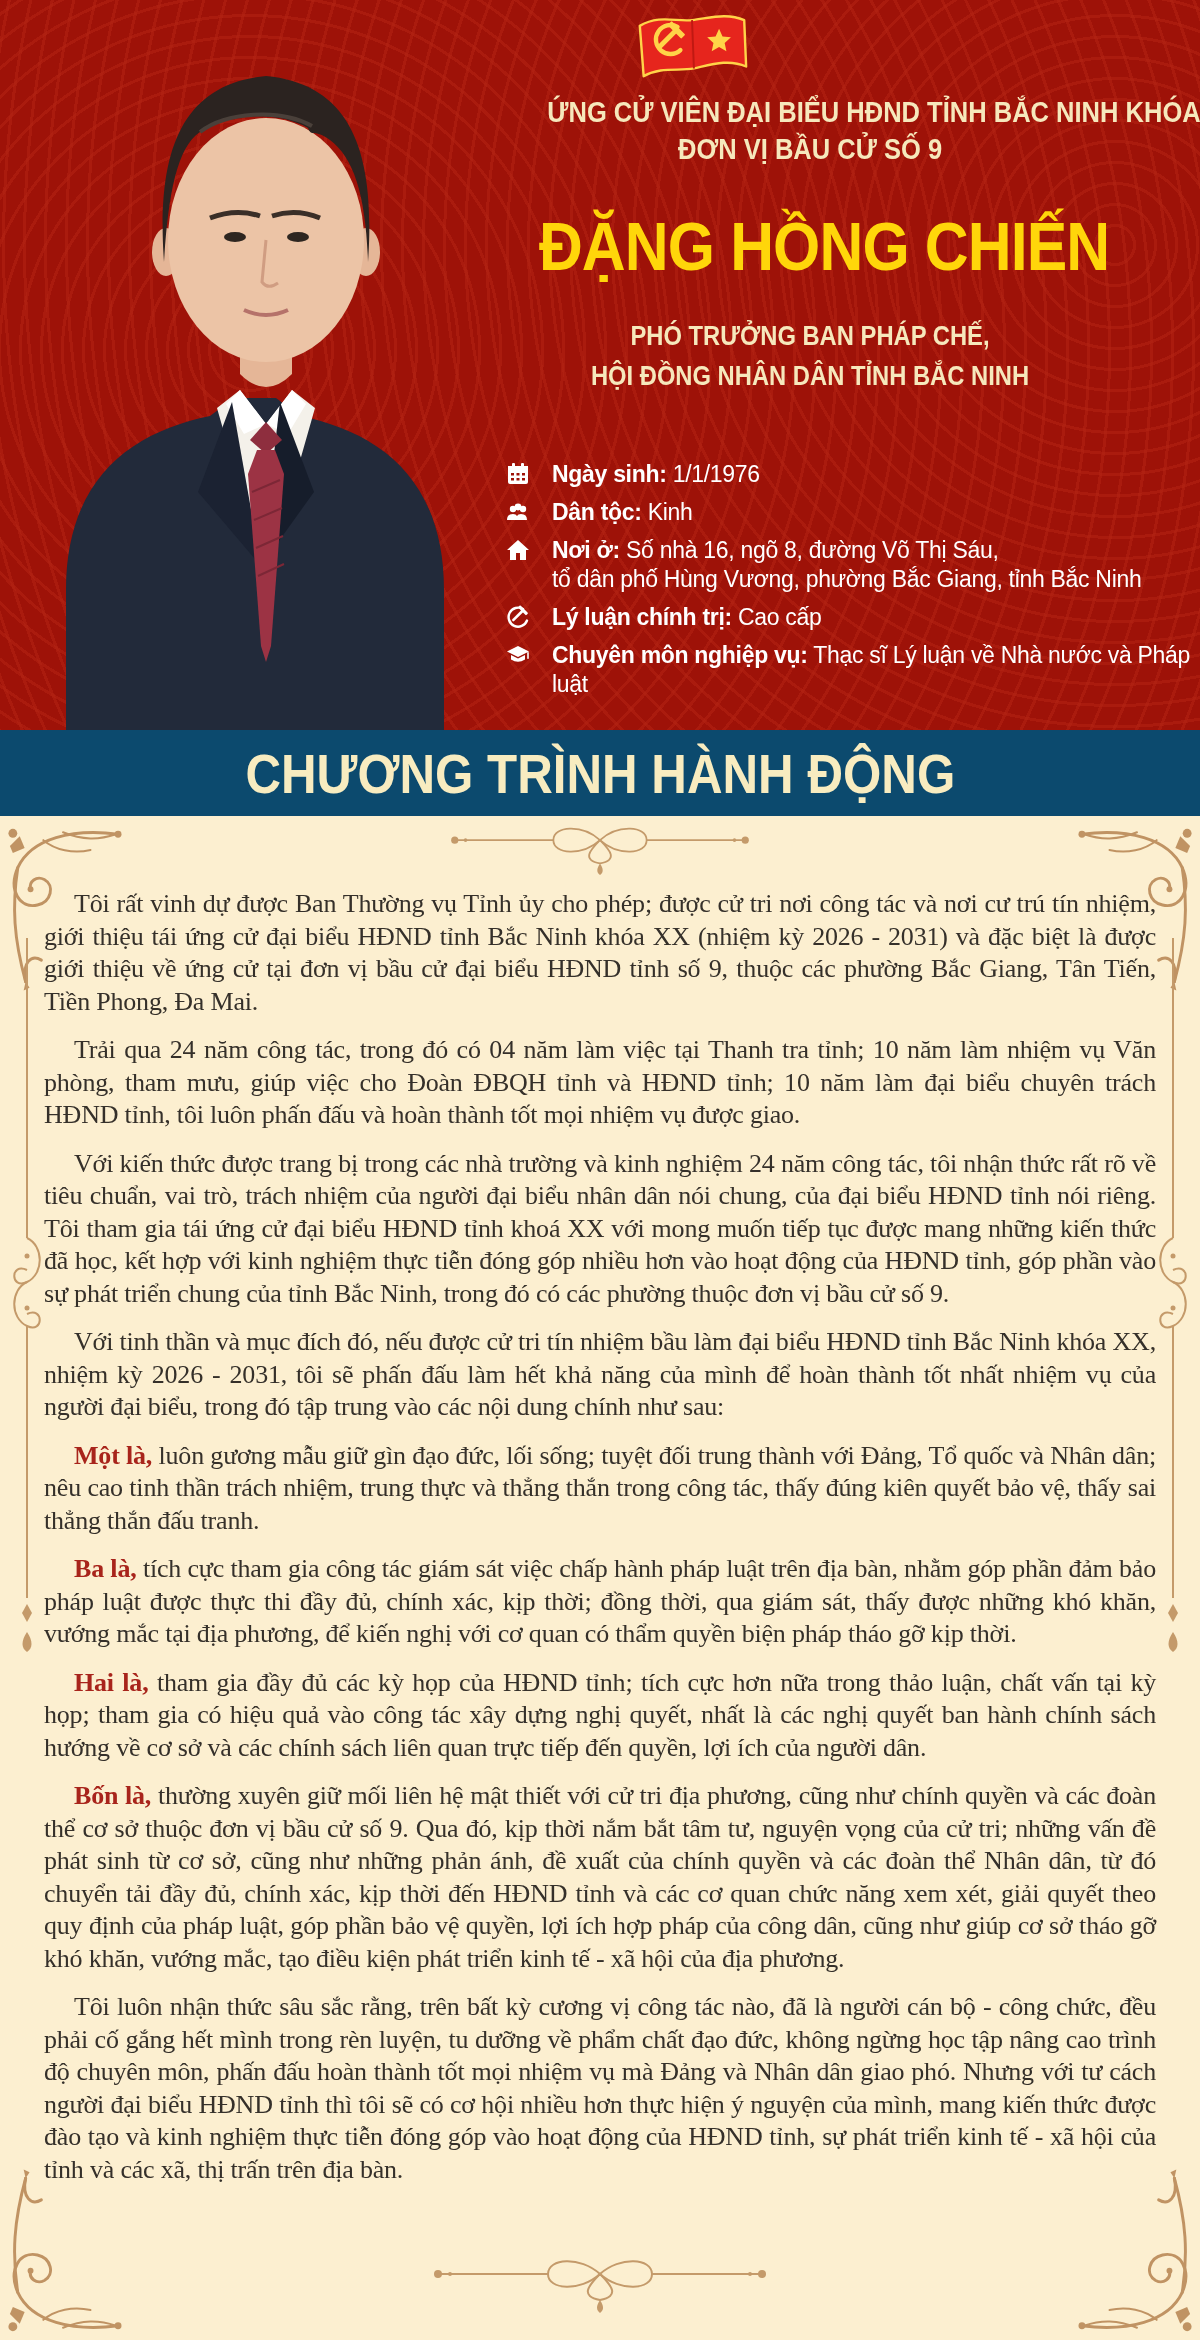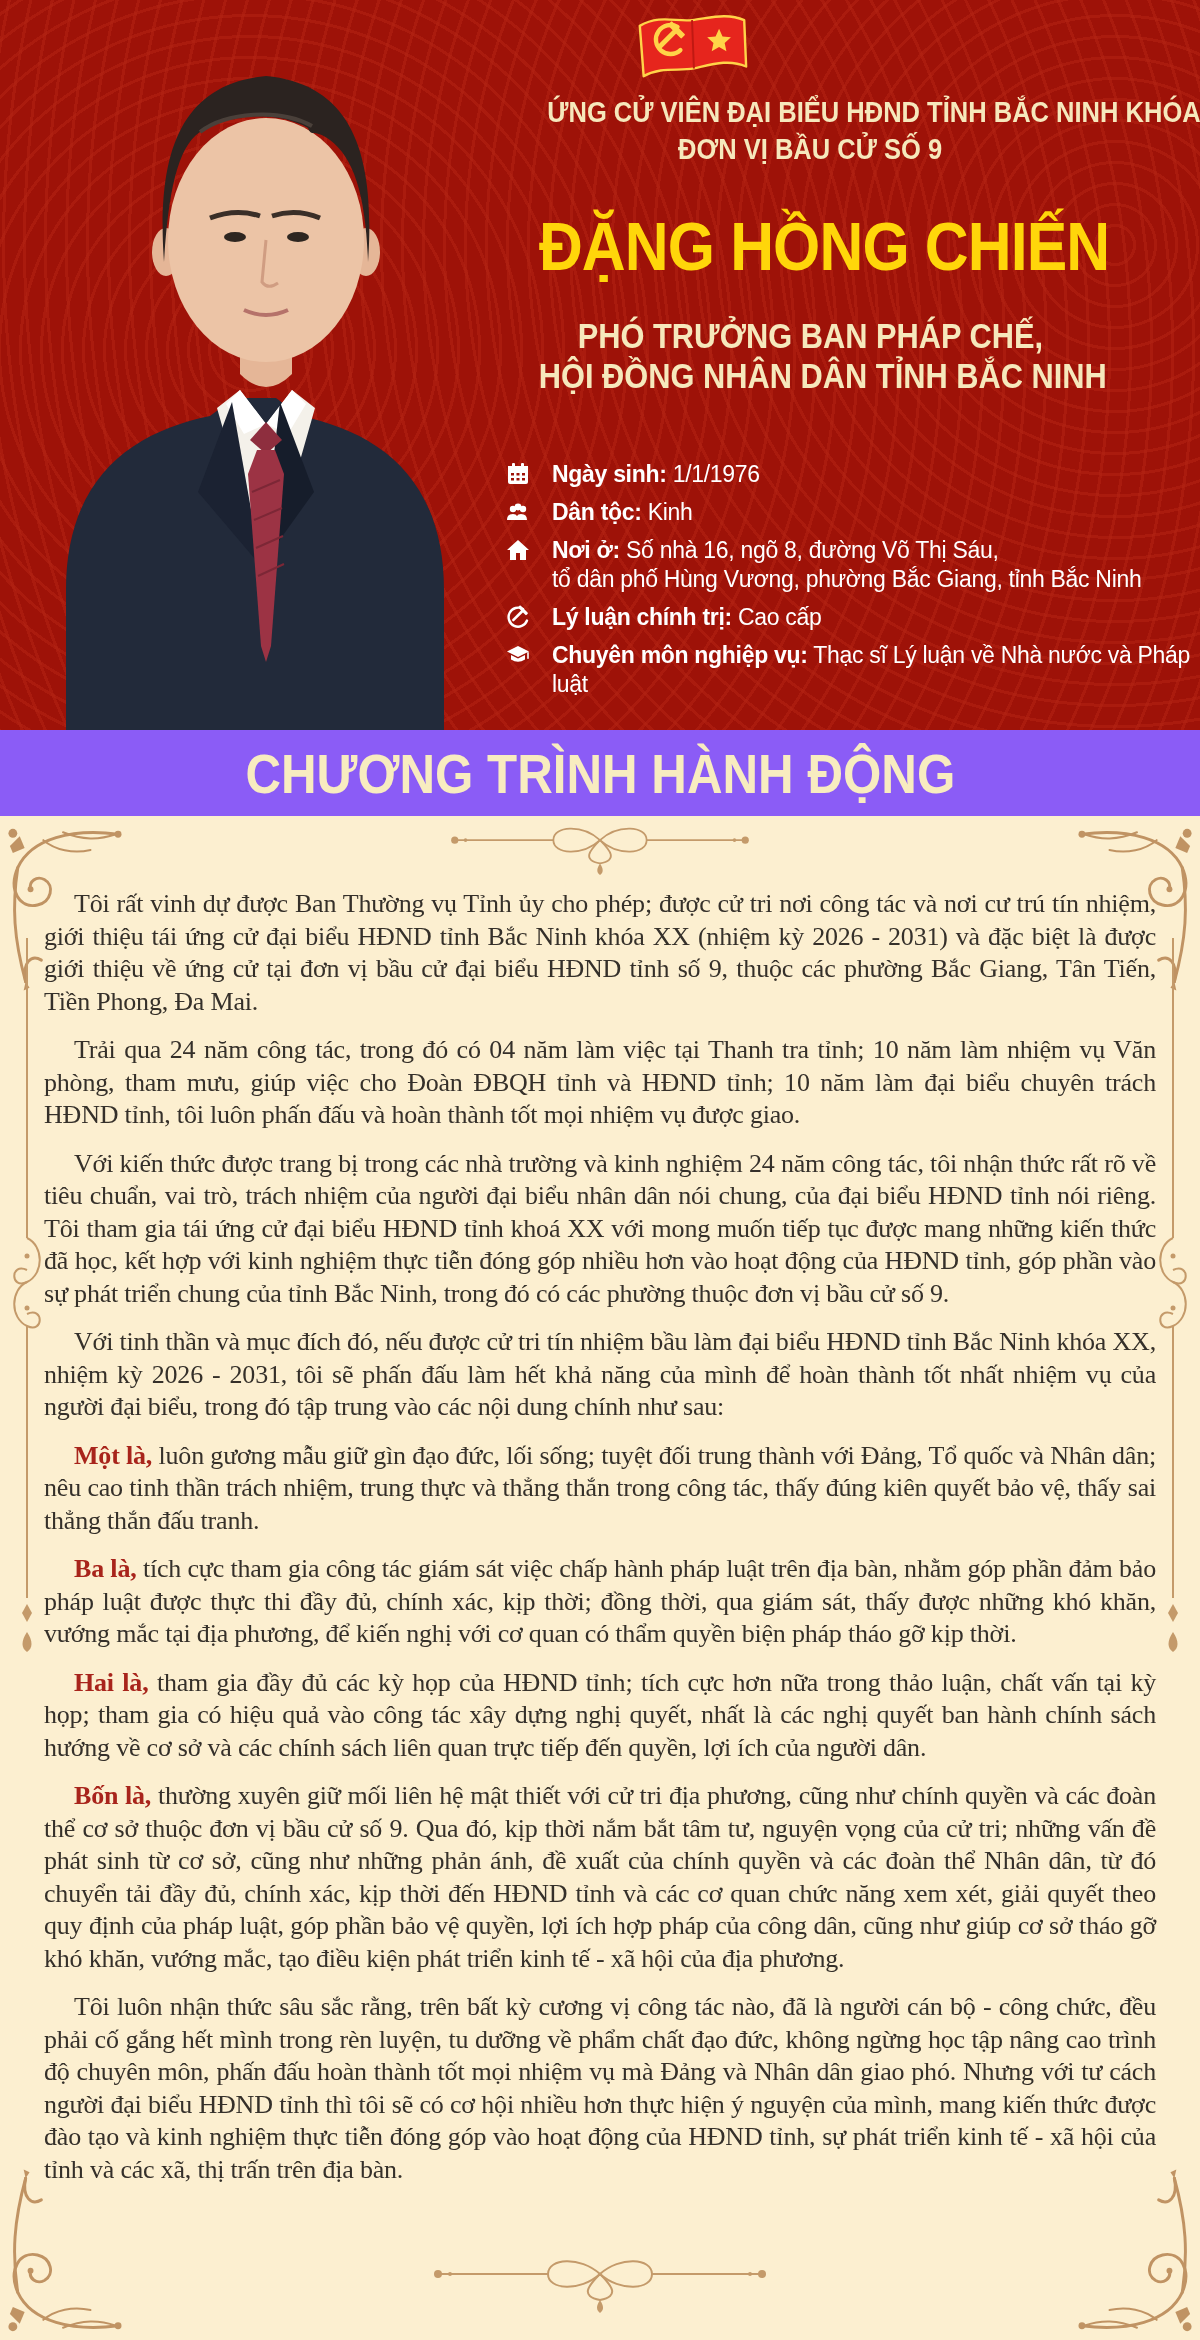--- a/index.html
+++ b/index.html
@@ -14,30 +14,30 @@
       repeating-radial-gradient(circle at 1115px 245px, rgba(228,76,46,0) 0 18px, rgba(228,76,46,.55) 18px 21px);
     opacity:.30;}
   .photo{position:absolute;left:14px;top:0;width:482px;height:730px;}
   .flag{position:absolute;left:634px;top:10px;width:116px;height:84px;}
   .title-block{position:absolute;left:500px;top:94px;width:620px;text-align:center;color:#f6e8bc;}
   .title-line{font-weight:700;font-size:29px;line-height:37px;white-space:nowrap;}
   .cond{display:inline-block;transform:scaleX(.88);transform-origin:50% 50%;white-space:nowrap;}
   .name-block{position:absolute;left:500px;top:208px;width:620px;text-align:left;color:#ffd60a;}
   .name-block .nm{font-weight:700;font-size:69px;line-height:78px;letter-spacing:-1px;}
   .pos-block{position:absolute;left:500px;top:316px;width:620px;text-align:center;color:#f6e8bc;}
-  .pos-line{font-weight:700;font-size:35px;line-height:40px;}
+  .pos-line{font-weight:700;font-size:27px;line-height:40px;}
   .info{position:absolute;left:506px;top:460px;width:690px;color:#ffffff;}
   .info-row{display:flex;gap:22px;margin-bottom:9px;font-size:23px;line-height:29px;}
   .info-icon{flex:0 0 24px;width:24px;height:24px;margin-top:2px;}
   .info-text{letter-spacing:-.3px;}
   .info-label{font-weight:700;}
   .info-value{white-space:pre-line;}
 
   
-  .band{position:absolute;left:0;top:730px;width:1200px;height:86px;background:#8b5cf6;
+  .band{position:absolute;left:0;top:730px;width:1200px;height:86px;background:#0c4a6e;
         display:flex;align-items:center;justify-content:center;}
   .band-title{color:#f8ecc0;font-weight:700;font-size:56px;letter-spacing:0;}
 
   
   .body-section{position:absolute;left:0;top:816px;width:1200px;height:1524px;background:#fcefd0;}
   .content{position:absolute;left:44px;right:44px;top:56px;}
   .content p{margin:16px 0 11px;text-align:justify;text-indent:30px;
     font-family:"Liberation Serif",serif;font-size:26px;line-height:32.5px;
     color:#35302a;letter-spacing:-.2px;}
   .lead{color:#a8241b;font-weight:700;}

